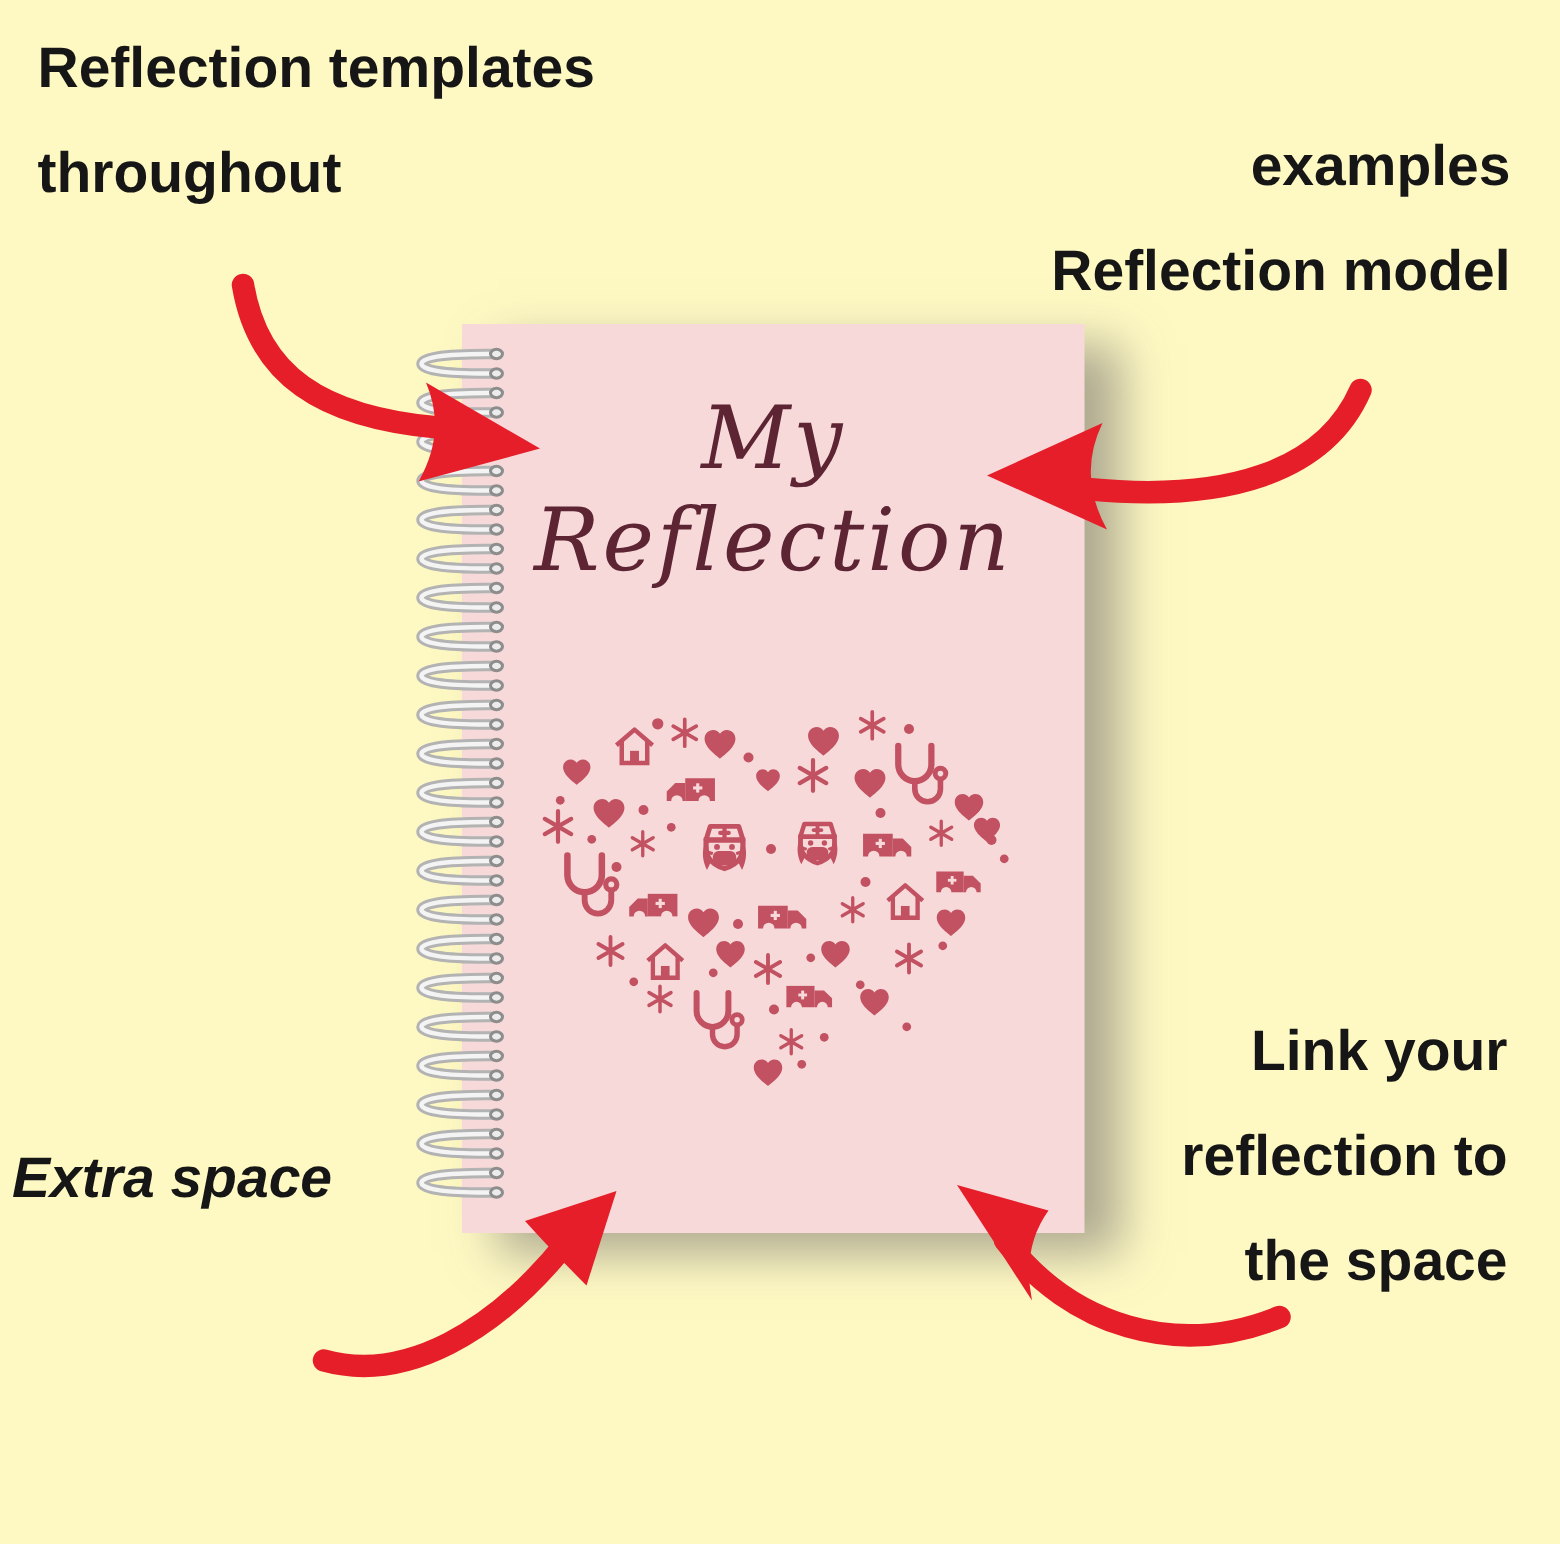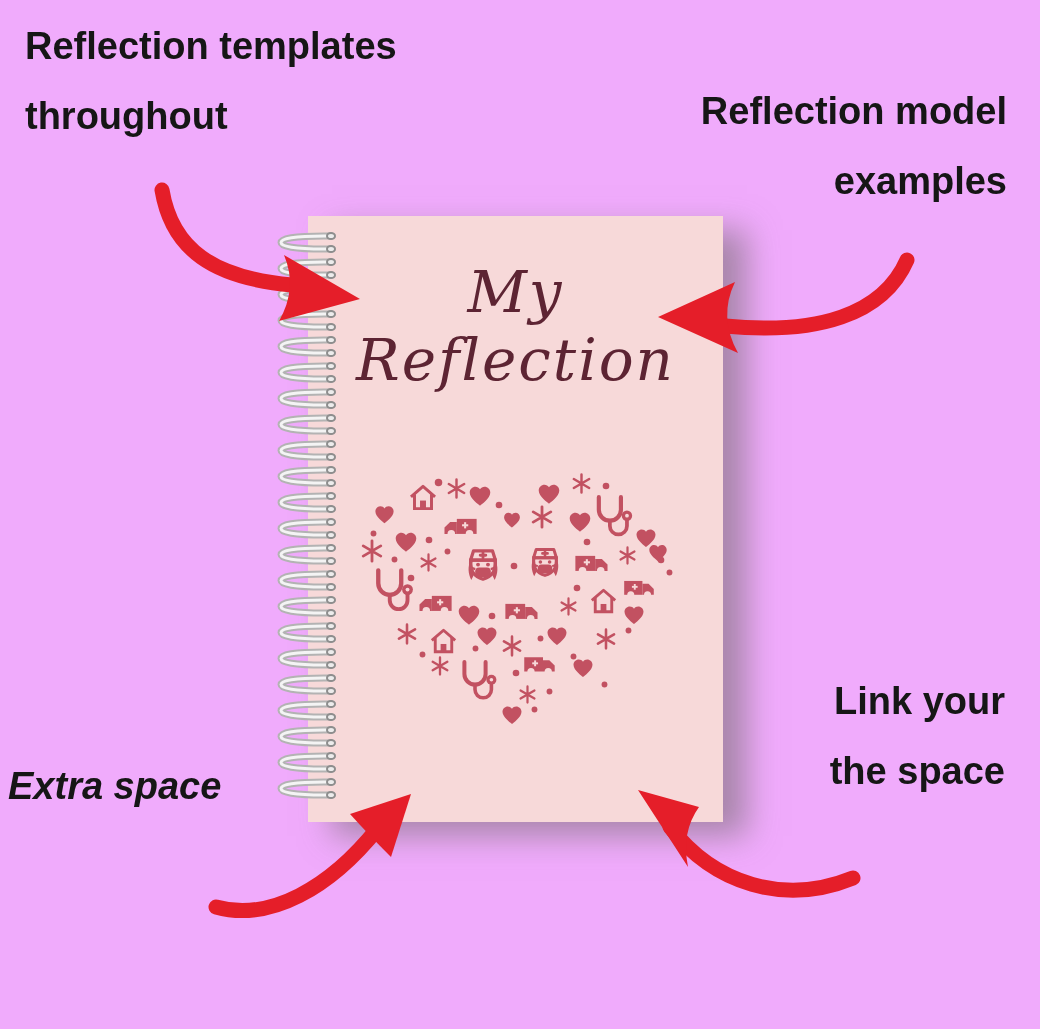--- a/index.html
+++ b/index.html
@@ -1,16 +1,16 @@
 <!DOCTYPE html>
 <html style="--arrow: #e51e29; --cover: #f7d9d9; --rose: #c25161; --title: #5d2433; --text: #161616;"><head>
 <meta charset="utf-8">
 <style>
   html,body{margin:0;padding:0;background:#fff;}
-  .page{position:relative;width:1040px;height:1029px;background:#f0abfc;overflow:hidden;
+  .page{position:relative;width:1040px;height:1029px;background:#fef9c3;overflow:hidden;
         font-family:"Liberation Sans",sans-serif;}
   .note{position:absolute;font-size:38px;line-height:70px;font-weight:600;color:#161616;
         white-space:nowrap;}
   .note .ln{display:block;}
   .note.right{text-align:right;}
   .cover{position:absolute;left:308px;top:216px;width:415px;height:606px;
          background:var(--cover,#f7d9d9);
          box-shadow:24px 14px 30px rgba(110,103,103,.55);}
   .title{position:absolute;left:308px;width:415px;text-align:center;
          font-family:"DejaVu Serif",serif;font-style:italic;color:var(--title,#5d2433);
@@ -76,28 +76,29 @@
   </defs>
 </svg>
 
 <div class="page">
 
   <div class="note" style="left:25px;top:11px;">
     <span class="ln">Reflection templates</span>
     <span class="ln">throughout</span>
   </div>
   <div class="note right" style="right:33px;top:76px;">
+    <span class="ln">examples</span>
     <span class="ln">Reflection model</span>
-    <span class="ln">examples</span>
   </div>
   <div class="note" style="left:8px;top:751px;font-style:italic;">
     <span class="ln">Extra space</span>
   </div>
   <div class="note right" style="right:35px;top:666px;">
     <span class="ln">Link your</span>
+    <span class="ln">reflection to</span>
     <span class="ln">the space</span>
   </div>
 
   <div class="cover"></div>
   <div class="title t1">My Reflection</div>
 
   <div class="hwrap">
       <svg class="hicon" style="left:43px;top:21px;width:34px;height:34px;">
        <use href="#i-house"></use>
      </svg>

